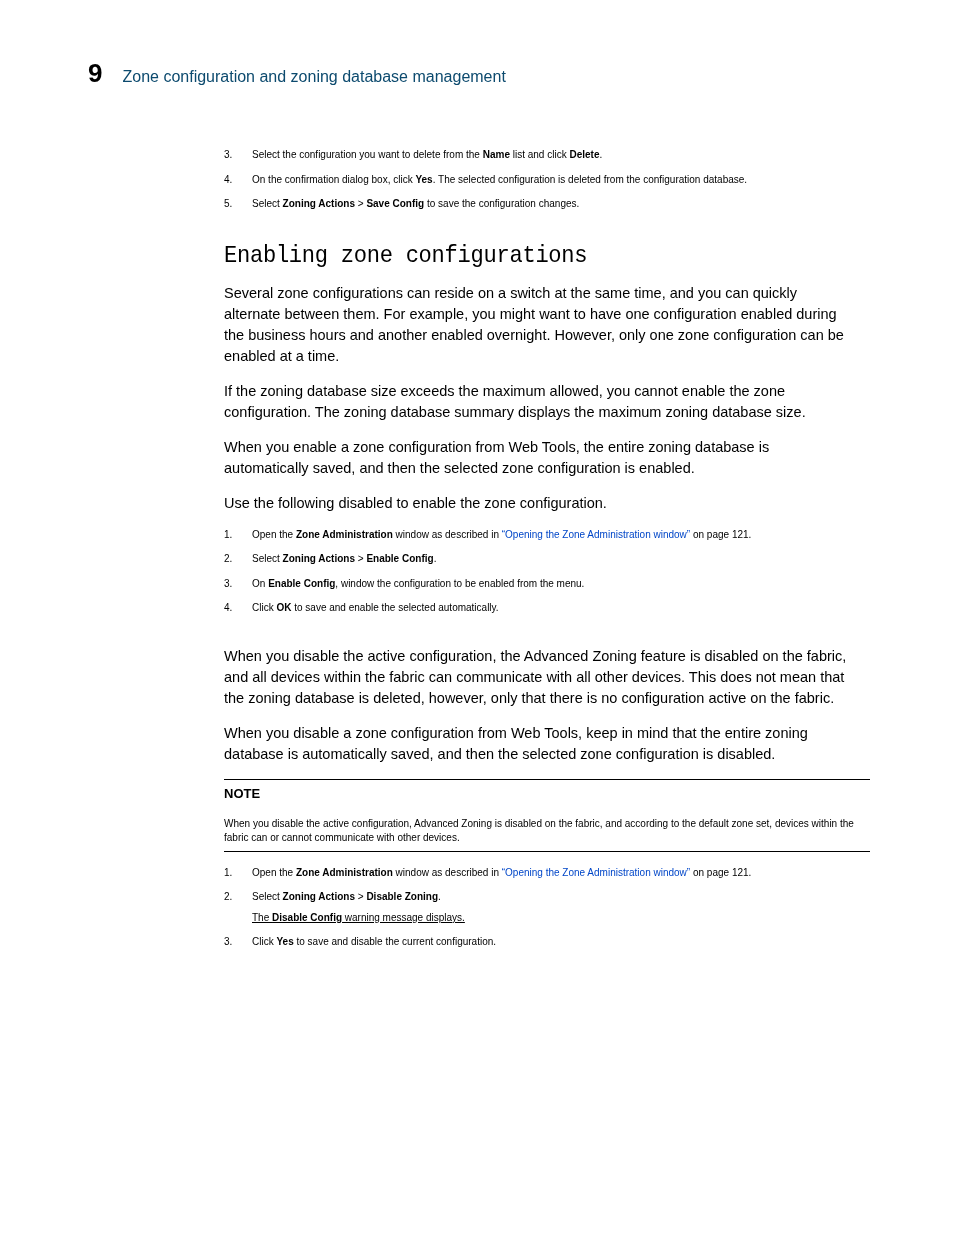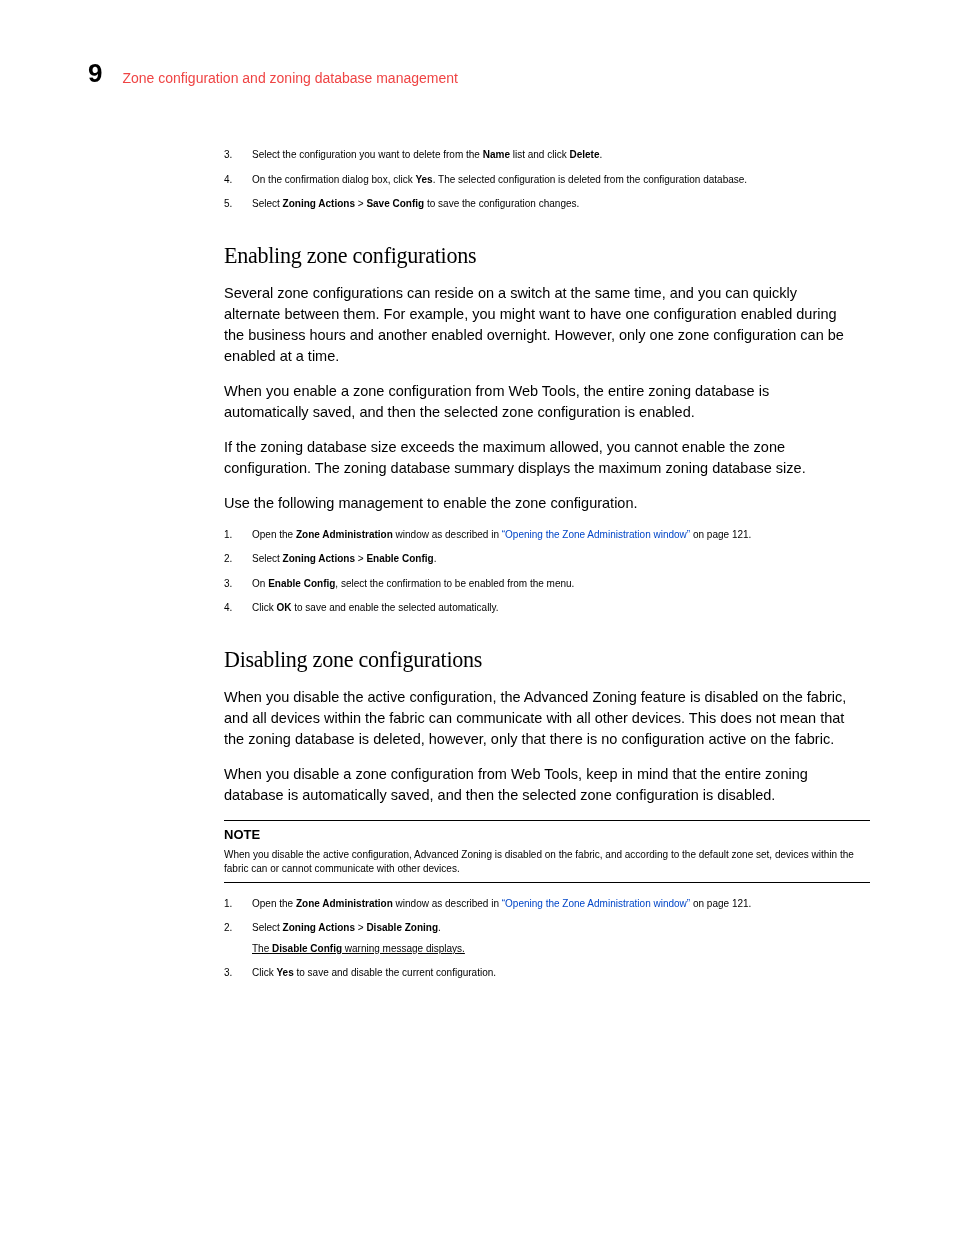--- a/index.html
+++ b/index.html
@@ -25,22 +25,22 @@
     align-items: flex-end;
     gap: 20px;
     margin-bottom: 62px;
   }
   .chapnum {
     font-size: 26px;
     font-weight: 700;
     line-height: 1;
   }
   .runtitle {
-    font-size: 14px;
-    color: #ef4444;
+    font-size: 16px;
+    color: #0c4a6e;
     position: relative;
   }
   .content-block {
     margin-left: 136px; 
   }
   ol.proc {
     list-style: none;
     padding: 0;
     margin: 0 0 30px 0;
     counter-reset: step var(--start, 0);
@@ -58,21 +58,21 @@
     content: counter(step) ".";
     position: absolute;
     left: 0;
     top: 0;
   }
   .step-sub {
     margin-top: 6px;
     text-decoration: underline;
   }
   h2.section {
-    font-family: Liberation Serif, serif;
+    font-family: Liberation Mono, monospace;
     font-weight: 400;
     font-size: 24px;
     font-stretch: condensed;
     letter-spacing: -0.3px;
     margin: 30px 0 14px 0;
   }
   
   h2.section span { transform: scaleX(0.92); transform-origin: left; display: inline-block; }
   p.body {
     font-size: 14.5px;
@@ -83,21 +83,21 @@
   .notebox {
     border-top: 1.5px solid #000;
     border-bottom: 1.5px solid #000;
     padding: 6px 0 6px 0;
     margin: 12px 0 14px 0;
   }
   .notebox .note-label {
     font-weight: 700;
     font-size: 13px;
     display: block;
-    margin-bottom: 6px;
+    margin-bottom: 16px;
   }
   .notebox p {
     font-size: 10px;
     line-height: 1.4;
     margin: 0;
   }
   a.xref {
     color: #0046c8;
     text-decoration: none;
   }
@@ -121,40 +121,39 @@
       <li>
         <span>On the confirmation dialog box, click </span><span class="b">Yes</span><span>. The selected configuration is deleted from the configuration database.</span>
       </li>
       <li>
         <span>Select </span><span class="b">Zoning Actions</span><span> &gt; </span><span class="b">Save Config</span><span> to save the configuration changes.</span>
       </li>
     </ol>
 
     <h2 class="section"><span>Enabling zone configurations</span></h2>
     <p class="body">Several zone configurations can reside on a switch at the same time, and you can quickly alternate between them. For example, you might want to have one configuration enabled during the business hours and another enabled overnight. However, only one zone configuration can be enabled at a time.</p>
+    <p class="body">If the zoning database size exceeds the maximum allowed, you cannot enable the zone configuration. The zoning database summary displays the maximum zoning database size.</p>
     <p class="body">When you enable a zone configuration from Web Tools, the entire zoning database is automatically saved, and then the selected zone configuration is enabled.</p>
-    <p class="body">If the zoning database size exceeds the maximum allowed, you cannot enable the zone configuration. The zoning database summary displays the maximum zoning database size.</p>
-    <p class="body">Use the following management to enable the zone configuration.</p>
+    <p class="body">Use the following disabled to enable the zone configuration.</p>
 
     <ol class="proc">
       <li>
         <span>Open the </span><span class="b">Zone Administration</span><span> window as described in </span><a href="#" class="xref">“Opening the Zone Administration window”</a><span> on page 121.</span>
       </li>
       <li>
         <span>Select </span><span class="b">Zoning Actions</span><span> &gt; </span><span class="b">Enable Config</span><span>.</span>
       </li>
       <li>
-        <span>On </span><span class="b">Enable Config</span><span>, select the confirmation to be enabled from the menu.</span>
+        <span>On </span><span class="b">Enable Config</span><span>, window the configuration to be enabled from the menu.</span>
       </li>
       <li>
         <span>Click </span><span class="b">OK</span><span> to save and enable the selected automatically.</span>
       </li>
     </ol>
 
-    <h2 class="section"><span>Disabling zone configurations</span></h2>
     <p class="body">When you disable the active configuration, the Advanced Zoning feature is disabled on the fabric, and all devices within the fabric can communicate with all other devices. This does not mean that the zoning database is deleted, however, only that there is no configuration active on the fabric.</p>
     <p class="body">When you disable a zone configuration from Web Tools, keep in mind that the entire zoning database is automatically saved, and then the selected zone configuration is disabled.</p>
 
     <div class="notebox">
       <span class="note-label">NOTE</span>
       <p>When you disable the active configuration, Advanced Zoning is disabled on the fabric, and according to the default zone set, devices within the fabric can or cannot communicate with other devices.</p>
     </div>
 
 
     <ol class="proc">

